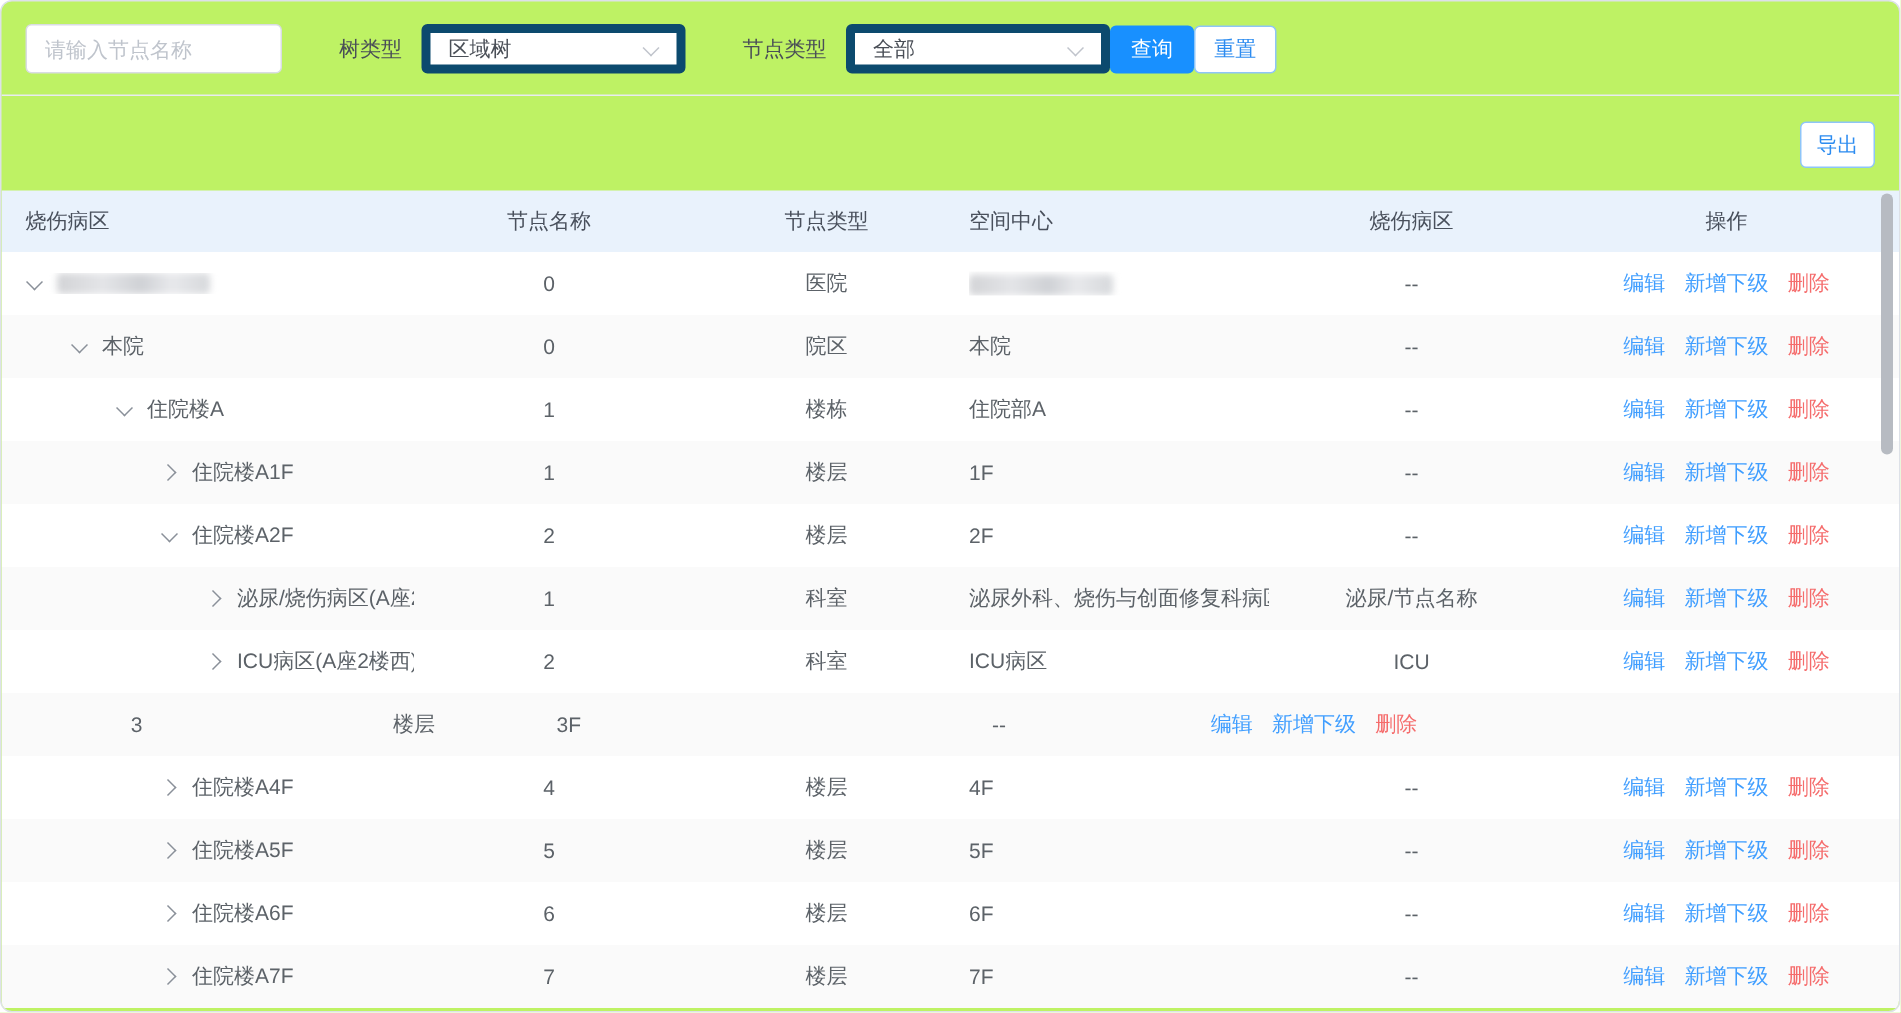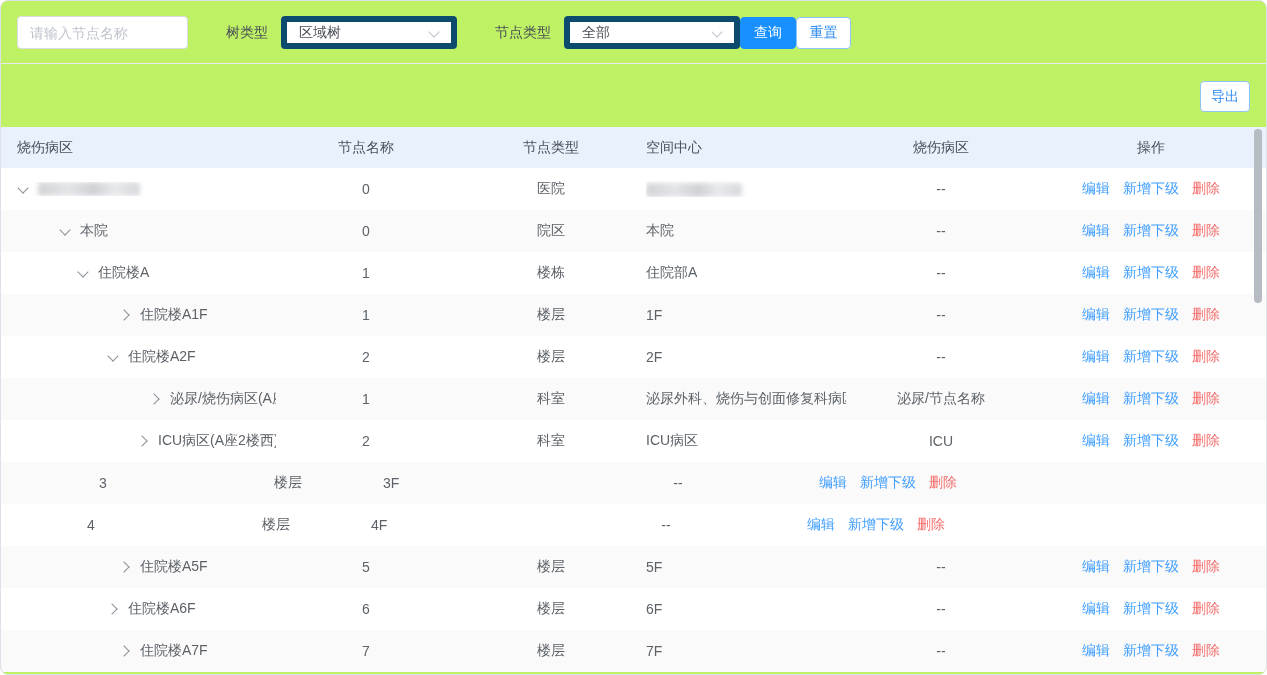--- a/index.html
+++ b/index.html
@@ -59,21 +59,21 @@
   .grid-header {
     display: flex; align-items: center;
     height: 41px; background: #e9f2fc;
     font-size: 14px; color: #49505c;
   }
   .grid-row {
     display: flex; align-items: center;
     height: 42px; background: #fff;
     font-size: 14px; color: #5c6268;
   }
-  .grid-row.striped { background: #fafafa; padding-left: 12px; }
+  .grid-row.striped { background: #fafafa; }
   .col-name { flex: 1 1 auto; min-width: 0; display: flex; align-items: center; padding-left: 16px; overflow: hidden; white-space: nowrap; }
   .col-order { width: 180px; text-align: center; flex: none; }
   .col-type { width: 190px; text-align: center; flex: none; }
   .col-space { width: 200px; text-align: left; flex: none; overflow: hidden; white-space: nowrap; }
   .col-dept { width: 190px; text-align: center; flex: none; }
   .col-action { width: 230px; text-align: center; flex: none; white-space: nowrap; }
 
   .indent { flex: none; height: 1px; }
   .caret { flex: none; display: inline-block; width: 12px; height: 12px; position: relative; margin-right: 9px; cursor: pointer; }
   .caret::before {
@@ -284,20 +284,26 @@
         
       </div>
       <div class="col-dept cell-dept">--</div>
       <div class="col-action">
         <span class="row-link link-blue act-edit">编辑</span>
         <span class="row-link link-blue act-add">新增下级</span>
         <span class="row-link link-red act-del">删除</span>
       </div>
     </div>
         <div class="grid-row">
+      <div class="col-name">
+        <span class="indent" style="width: 90px;"></span>
+        <span class="caret right"></span>
+        <span class="txt">住院楼A4F</span>
+
+      </div>
       <div class="col-order cell-order">4</div>
       <div class="col-type cell-type">楼层</div>
       <div class="col-space cell-space">
         <span class="txt">4F</span>
         
       </div>
       <div class="col-dept cell-dept">--</div>
       <div class="col-action">
         <span class="row-link link-blue act-edit">编辑</span>
         <span class="row-link link-blue act-add">新增下级</span>

